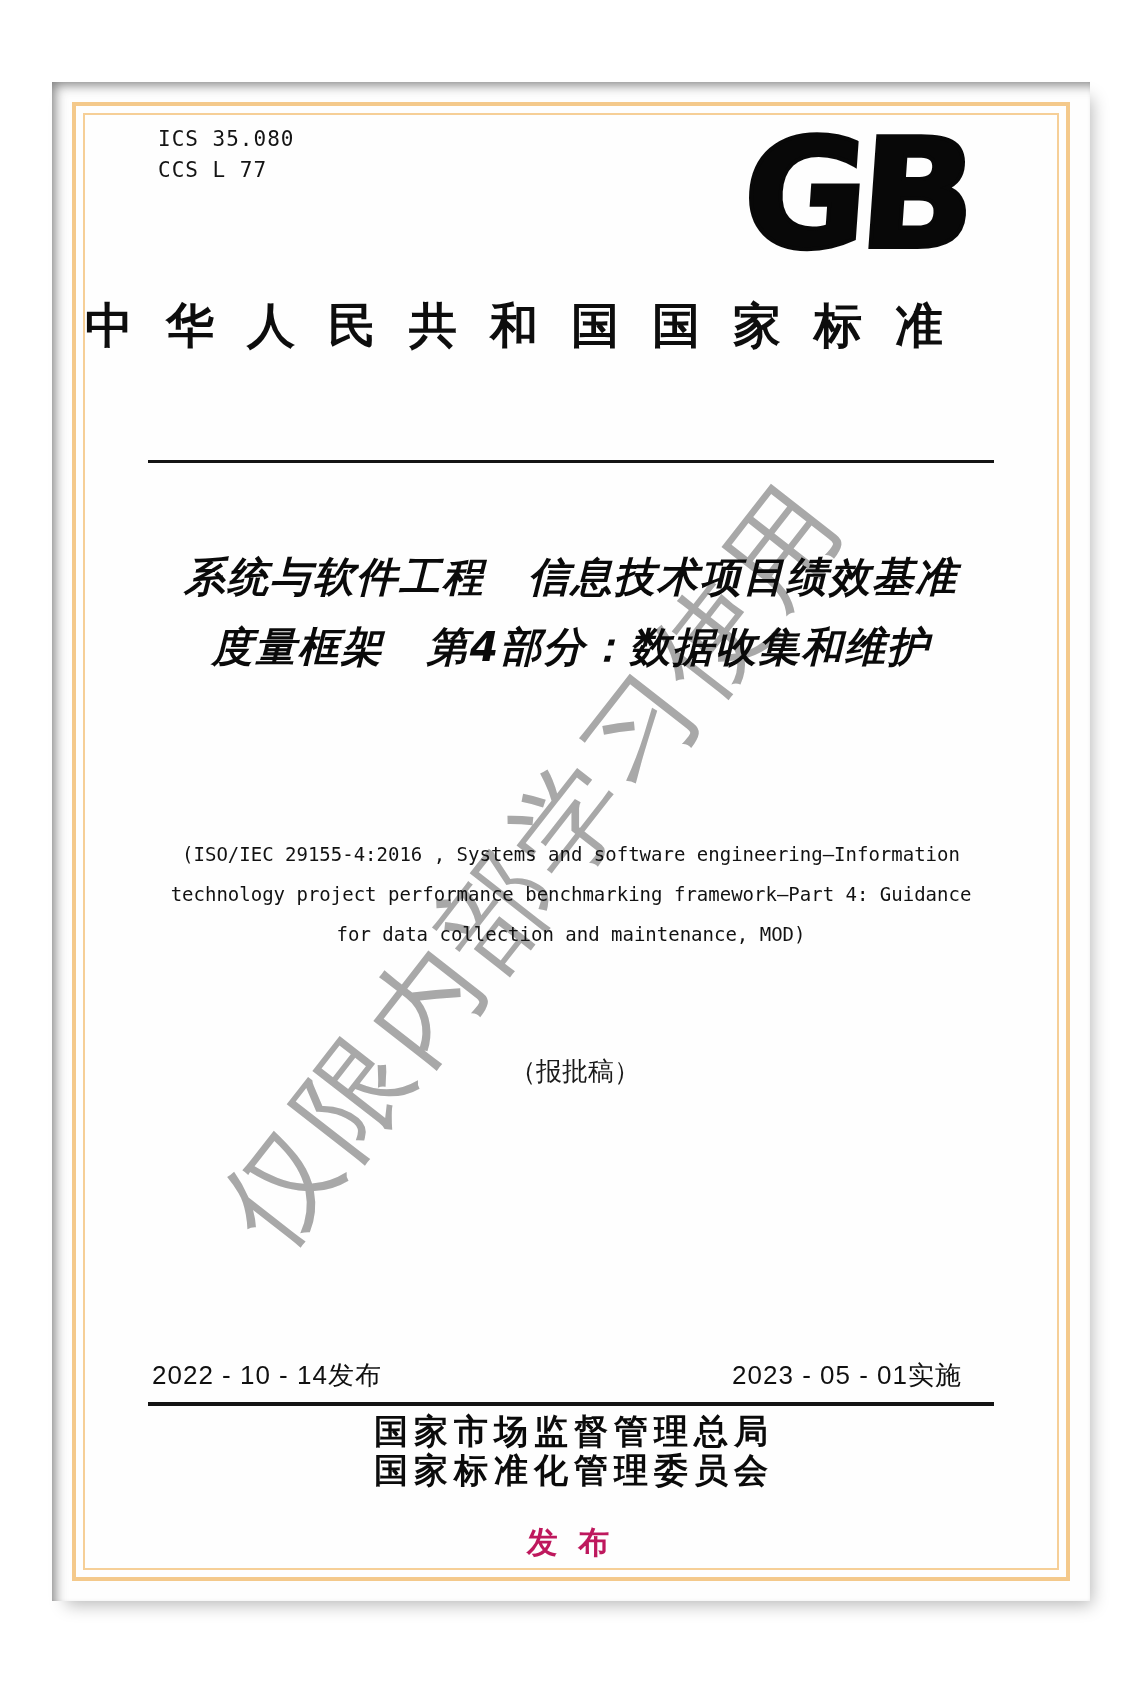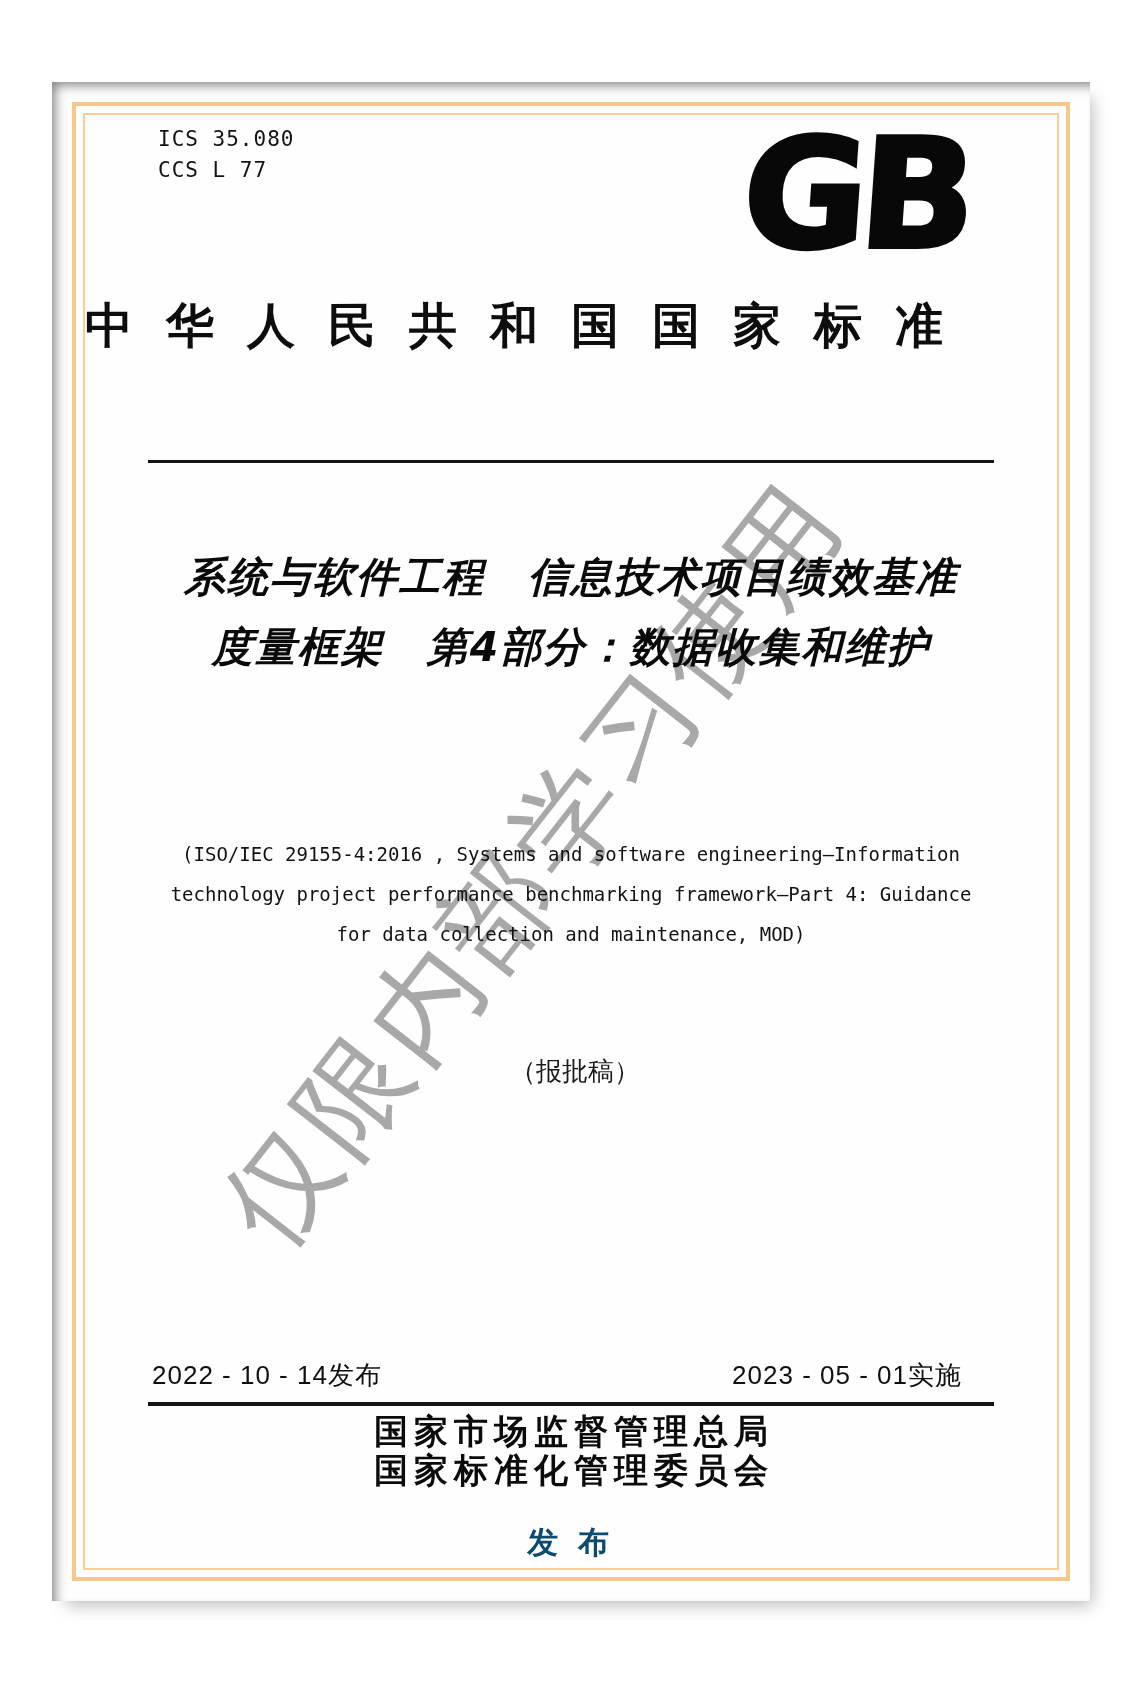--- a/index.html
+++ b/index.html
@@ -73,22 +73,22 @@
   .publisher-group{
     position:absolute;left:0;right:0;top:1330px;
     display:flex;justify-content:center;align-items:center;gap:28px;flex-direction:column;
   }
   .issuer-lines{
     text-align:center;white-space:nowrap;
     font-family:"DejaVu Serif","Liberation Serif",serif;font-weight:700;
     font-size:34px;line-height:39px;letter-spacing:6px;text-indent:6px;color:#0b0b0b;
   }
   .publish-label{
-    font-family:Liberation Serif, serif;font-weight:700;
-    font-size:31px;letter-spacing:6px;white-space:nowrap;color:#0c4a6e;padding-top:4px;
+    font-family:Liberation Sans, sans-serif;font-weight:700;
+    font-size:31px;letter-spacing:6px;white-space:nowrap;color:#be185d;padding-top:4px;
   }
 </style>
 </head>
 <body>
 
 <div class="canvas">
   <div class="page">
 
     <div class="frame-outer"></div>
     <div class="frame-inner"></div>

